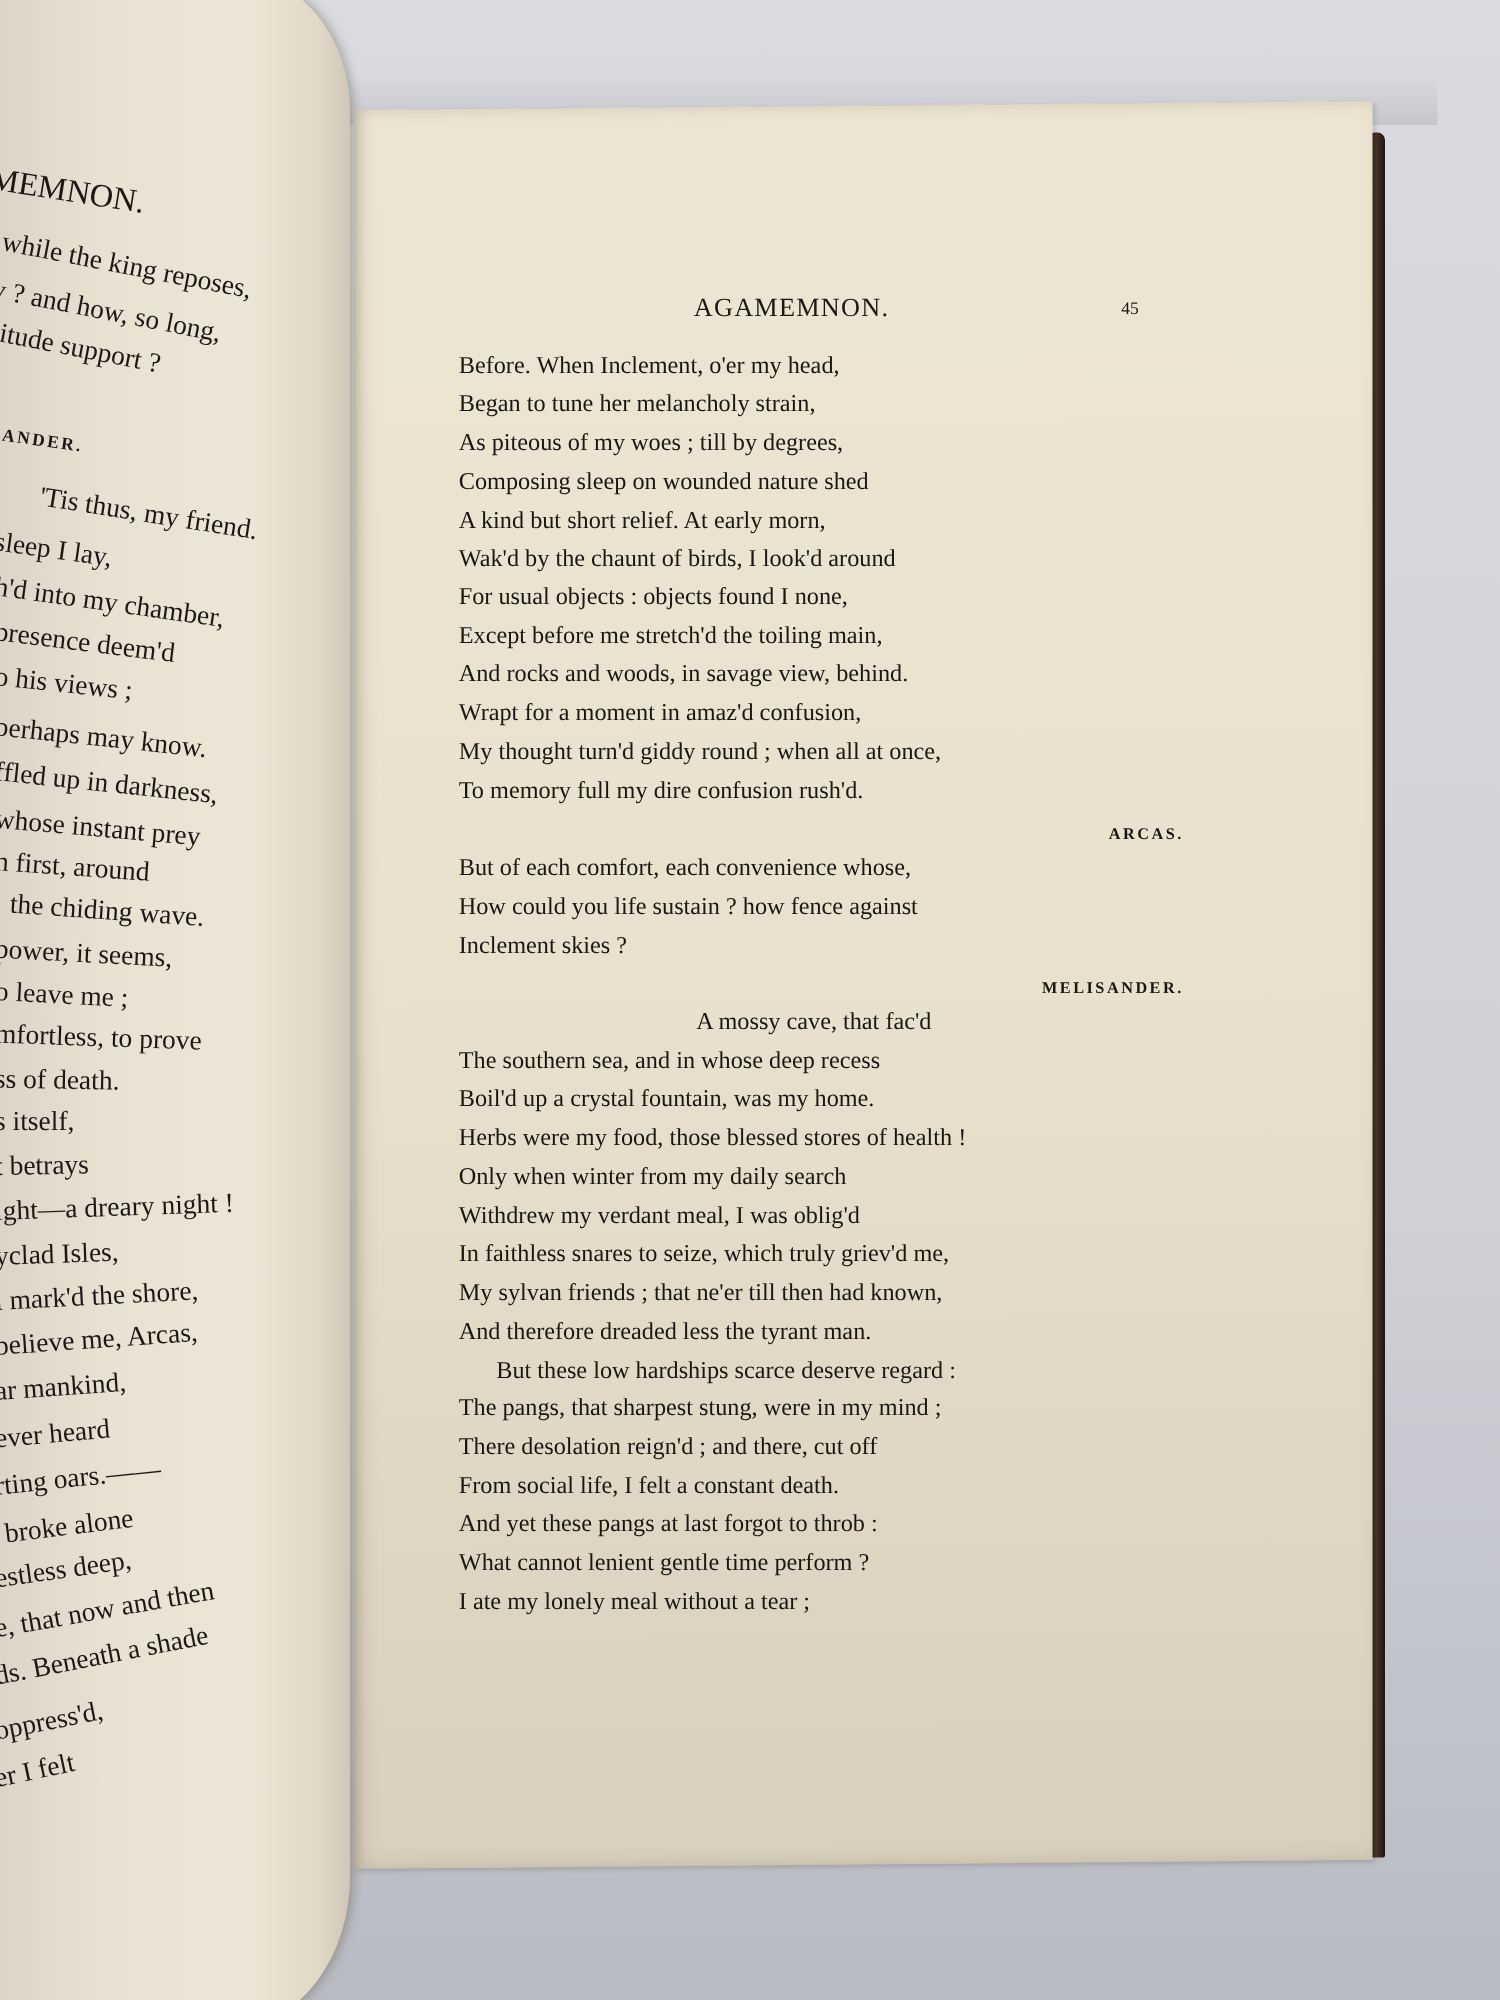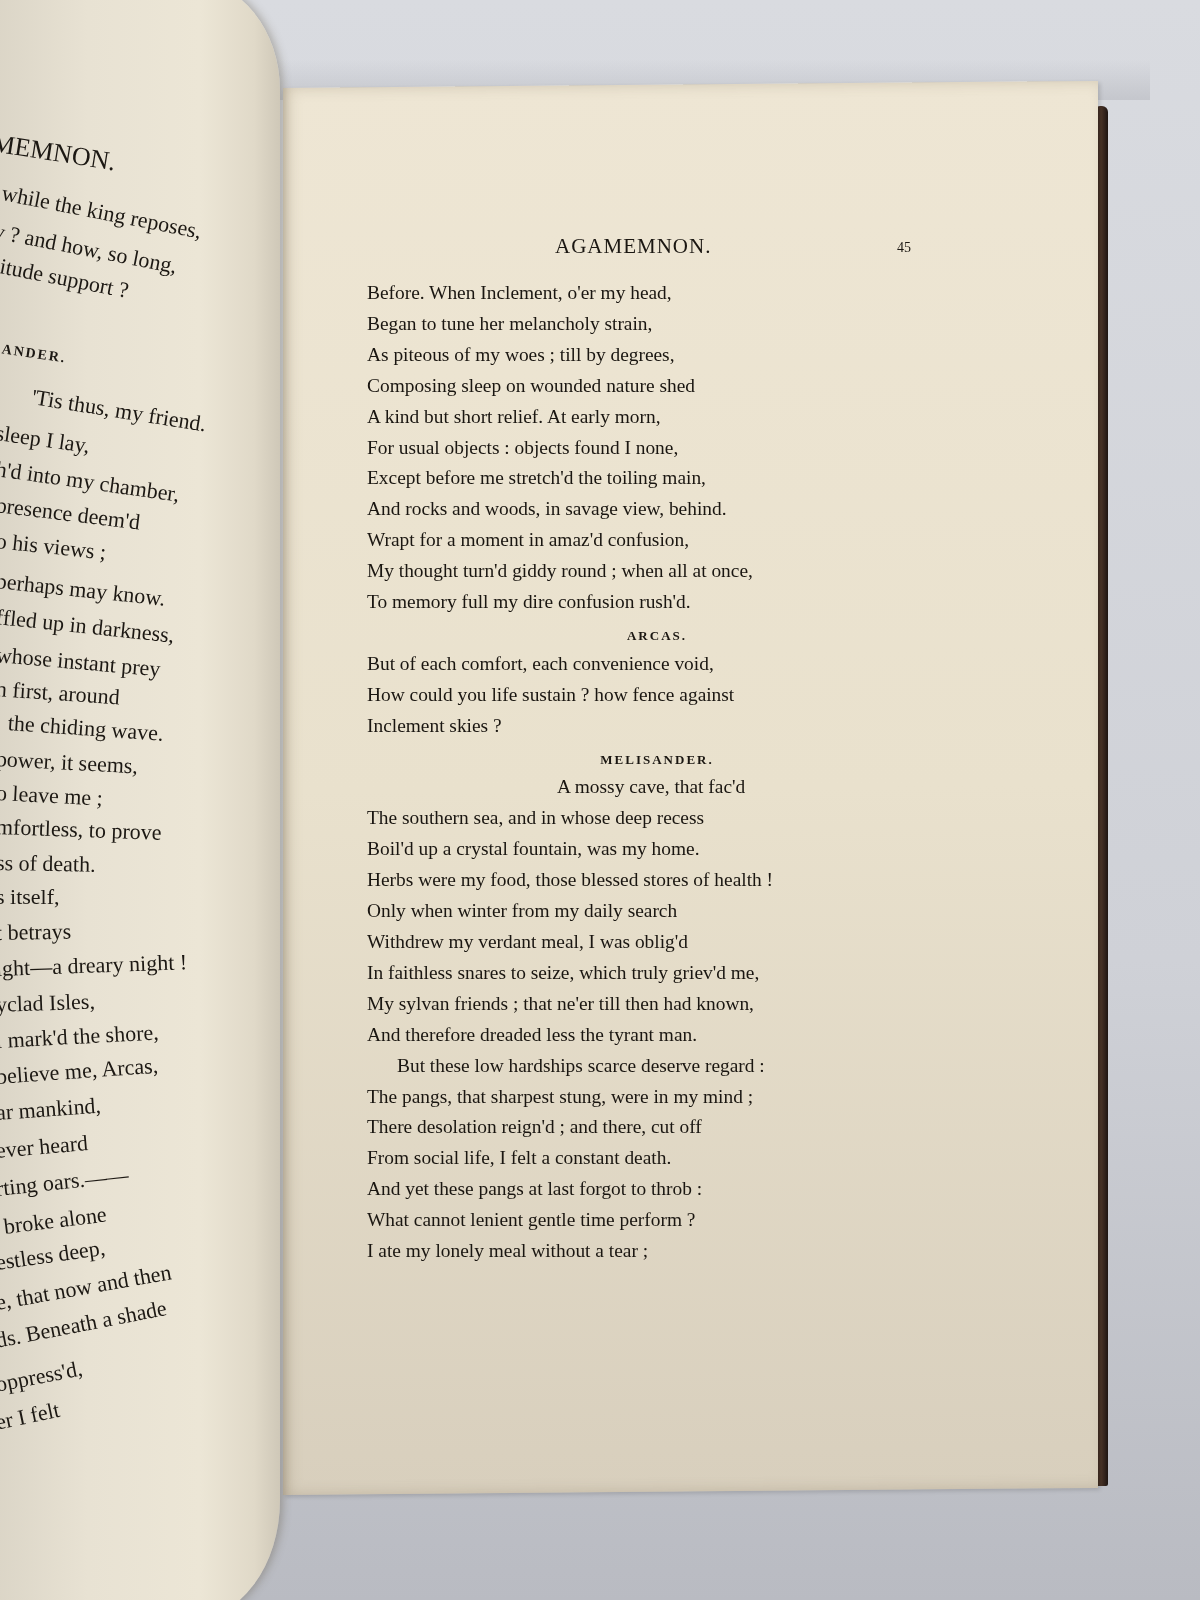--- a/index.html
+++ b/index.html
@@ -33,21 +33,21 @@
   }
   .page-number {
     position:absolute; left:897px; top:240px; font-size:14px; color:#1b1712;
   }
   .verse {
     position:absolute; left:367px; top:278px; width:620px;
     font-size:19.4px; line-height:30.9px; color:#1a1611;
   }
   .verse .line { white-space:nowrap; display:block; }
   .verse .speaker {
-    display:block; text-align:center; font-variant:small-caps;
+    display:block; text-align:right; font-variant:small-caps;
     font-size:13px; letter-spacing:2px; font-weight:bold; height:30.9px; line-height:36px;
     padding-right:40px;
   }
   .verse .indent-far { padding-left:190px; }
   .verse .indent { padding-left:30px;font-family:Liberation Serif, serif; }
 
   
   .left-page {
     position:absolute; left:-40px; top:-20px; width:320px; height:1640px;
     background: linear-gradient(90deg,#d6d0c2 0%, #e8e2d3 40%, #ece6d6 75%, #e0d9c8 92%, #cfc8b8 100%);
@@ -73,28 +73,29 @@
 
 <div class="running-head">AGAMEMNON.</div>
 <div class="page-number">45</div>
 
 <div class="verse">
   <span class="line">Before.   When Inclement, o'er my head,</span>
   <span class="line">Began to tune her melancholy strain,</span>
   <span class="line">As piteous of my woes ; till by degrees,</span>
   <span class="line">Composing sleep on wounded nature shed</span>
   <span class="line">A kind but short relief.   At early morn,</span>
+  <span class="line">Wak'd by the chaunt of birds, I look'd around</span>
   <span class="line">For usual objects : objects found I none,</span>
   <span class="line">Except before me stretch'd the toiling main,</span>
   <span class="line">And rocks and woods, in savage view, behind.</span>
   <span class="line">Wrapt for a moment in amaz'd confusion,</span>
   <span class="line">My thought turn'd giddy round ;  when all at once,</span>
   <span class="line">To memory full my dire confusion rush'd.</span>
   <span class="speaker">ARCAS.</span>
-  <span class="line">But of each comfort, each convenience void,</span>
+  <span class="line">But of each comfort, each convenience whose,</span>
   <span class="line">How could you life sustain ?  how fence against</span>
   <span class="line">Inclement skies ?</span>
   <span class="speaker">MELISANDER.</span>
   <span class="line indent-far">A mossy cave, that fac'd</span>
   <span class="line">The southern sea, and in whose deep recess</span>
   <span class="line">Boil'd up a crystal fountain, was my home.</span>
   <span class="line">Herbs were my food, those blessed stores of health !</span>
   <span class="line">Only when winter from my daily search</span>
   <span class="line">Withdrew my verdant meal, I was oblig'd</span>
   <span class="line">In faithless snares to seize, which truly griev'd me,</span>

